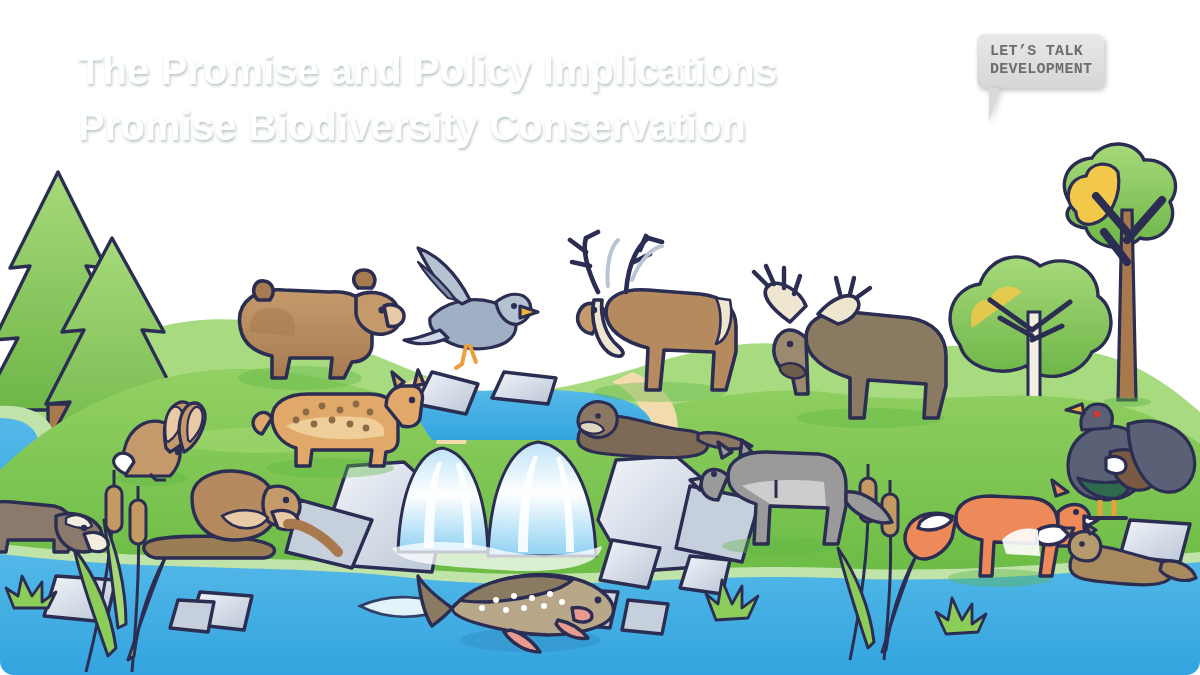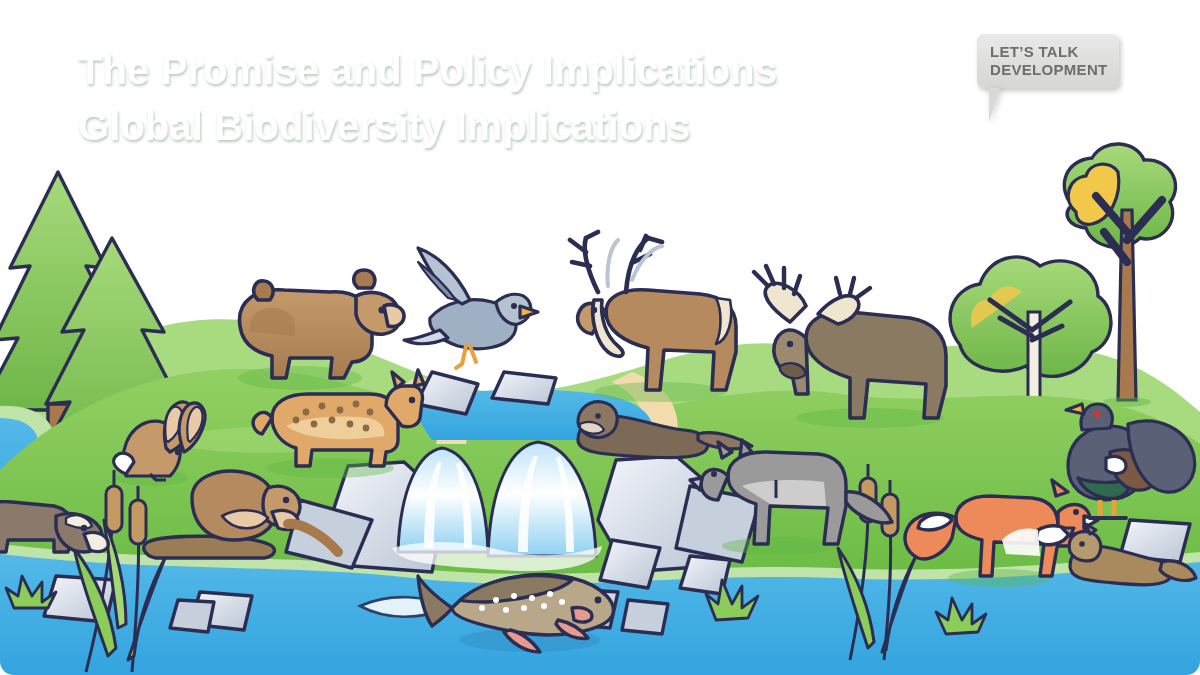--- a/index.html
+++ b/index.html
@@ -55,20 +55,21 @@
   }
   .headline .ln{display:block;white-space:nowrap;}
 
   
   .badge{
     position:absolute;left:977px;top:34px;z-index:25;
     background:linear-gradient(180deg,#e9e9e9 0%, #dededd 55%, #d6d6d5 100%);
     border-radius:7px;
     padding:9px 12px 9px 13px;
     box-shadow:2px 3px 5px rgba(0,0,0,.22);
+    font-family:Liberation Mono, monospace;
   }
   .badge-txt{
     display:block;
     color:#6e6e6e;
     font-size:15px;line-height:18px;font-weight:bold;
     letter-spacing:.3px;
   }
   .badge-tail{
     position:absolute;left:12px;top:100%;
     width:0;height:0;
@@ -525,21 +526,21 @@
         <i class="bristle" style="left: 169.636px; height: 206.577px; top: 26.3636px; width: 2.1px; opacity: 0.35; transform: rotate(22.7deg);"></i>
         <i class="bristle" style="left: 175.091px; height: 199.886px; top: 27.5758px; width: 2.1px; opacity: 0.63; transform: rotate(23.2deg);"></i>
         <i class="bristle" style="left: 180.545px; height: 105.197px; top: 28.7879px; width: 3.7px; opacity: 0.9; transform: rotate(23.6deg);"></i>
         <i class="bristle" style="left: 186px; height: 123.974px; top: 30px; width: 2.1px; opacity: 0.35; transform: rotate(24deg);"></i>
       </div>
     <div class="banner-mask-l"></div>
   </div>
 
   <div class="headline">
     <span class="ln">The Promise and Policy Implications</span>
-    <span class="ln">Global Biodiversity Implications</span>
+    <span class="ln">Promise Biodiversity Conservation</span>
   </div>
 
   <div class="badge">
     <span class="badge-txt">LET’S TALK</span>
     <span class="badge-txt">DEVELOPMENT</span>
     <span class="badge-tail"></span>
   </div>
 
   <svg class="scene front" viewBox="0 0 1200 675" preserveAspectRatio="none">
 

